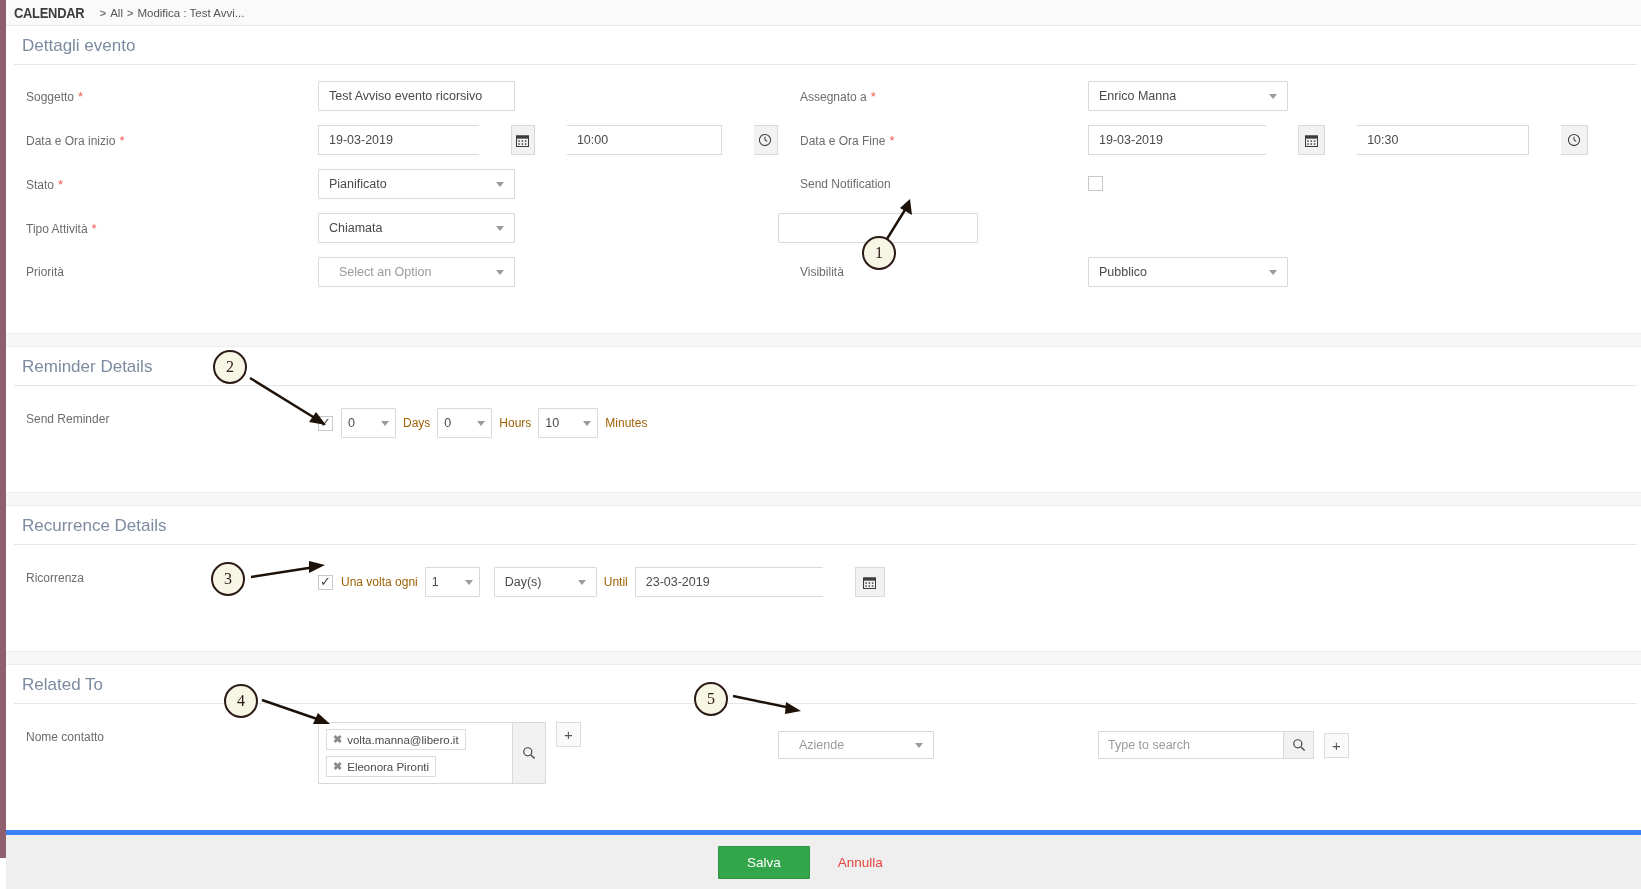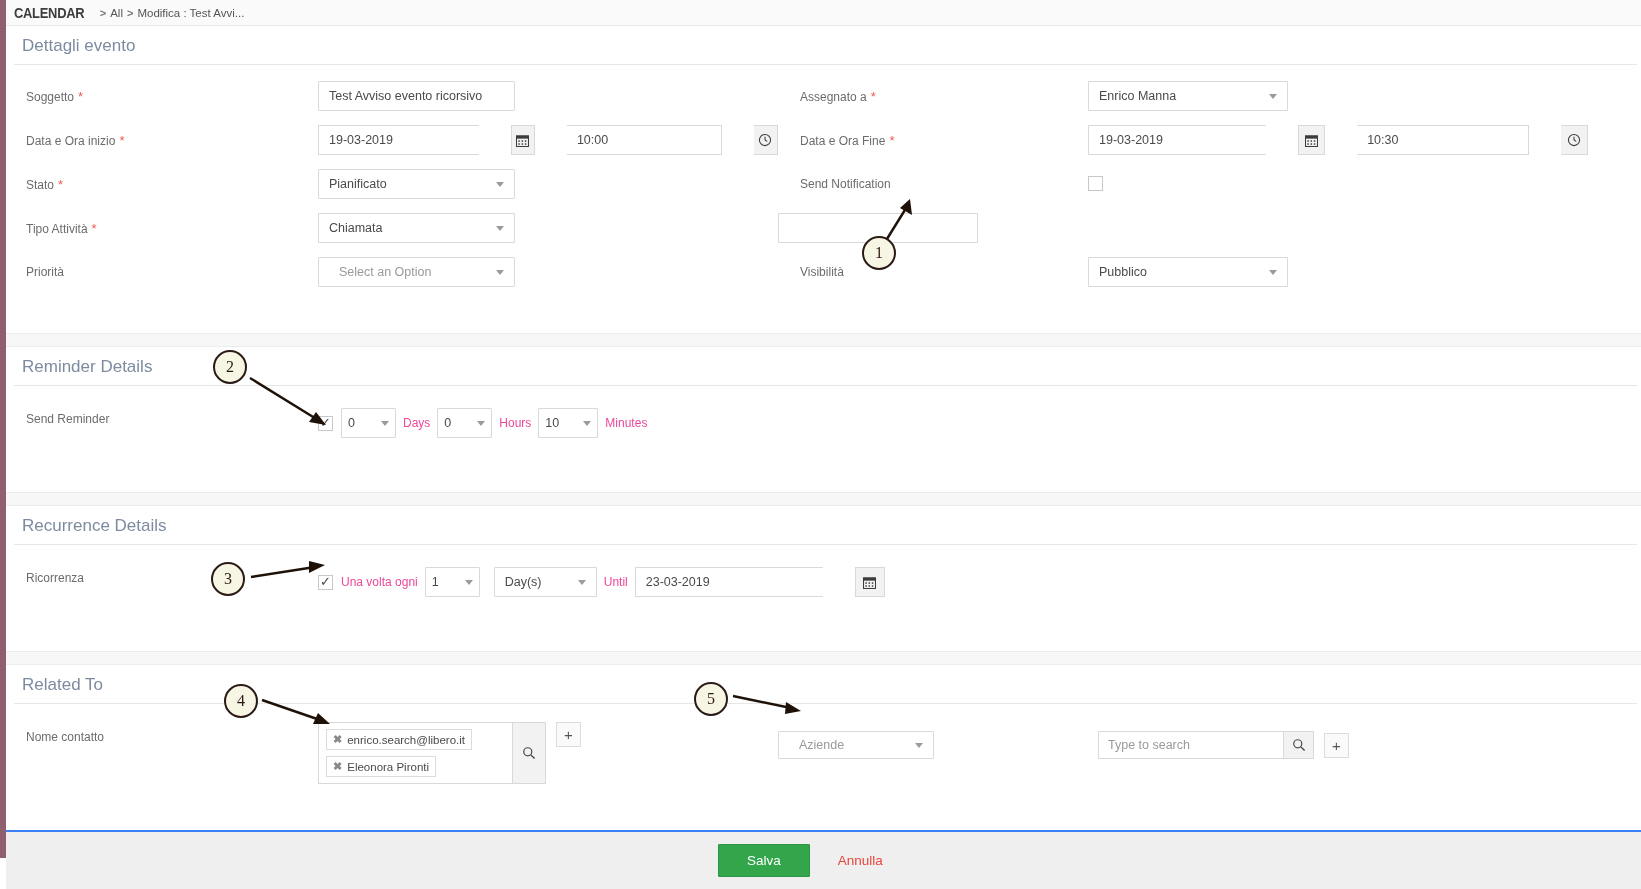--- a/index.html
+++ b/index.html
@@ -159,21 +159,21 @@
     flex: none;
   }
   .cbox .tick {
     font-size: 13px; color: #444; line-height: 1;
     position: relative; top: -1px;
   }
 
   
   .inline { display: flex; align-items: center; gap: 0; }
   .inline .gap-lbl {
-    font-size: 12px; color: #ec4899;
+    font-size: 12px; color: #a16207;
     margin: 0 7px;
   }
 
   
   .token-wrap { display: flex; align-items: stretch; }
   .token-box {
     width: 195px;
     border: 1px solid #d9d9d9;
     background: #fff;
     padding: 6px 6px 6px 7px;
@@ -229,21 +229,21 @@
     display: flex; align-items: center; justify-content: center;
   }
 
   
   .footer {
     position: absolute;
     left: 0; bottom: 0;
     width: 1635px;
     height: 59px;
     background: #efefef;
-    border-top: 2px solid #3b82f6;
+    border-top: 5px solid #3b82f6;
     display: flex;
     align-items: center;
     padding-left: 712px;
   }
   .btn-save {
     background: #33a64c;
     color: #fff;
     border: 1px solid #2d9444;
     font-size: 13.5px;
     padding: 8px 28px;
@@ -505,21 +505,21 @@
     <div class="section-rule"></div>
 
     <div style="padding-top:18px;">
       <div class="row">
         <div class="col-l-label lbl">Nome contatto</div>
         <div style="width:460px;">
           <div class="token-wrap">
             <div class="token-box">
               <span class="token">
                 <span class="x">✖</span>
-                <span>enrico.search@libero.it</span>
+                <span>volta.manna@libero.it</span>
               </span>
               <span class="token">
                 <span class="x">✖</span>
                 <span>Eleonora Pironti</span>
               </span>
             </div>
             <div class="token-srch">
               <svg class="ico-svg" width="14" height="14" viewBox="0 0 16 16">
                 <circle cx="6.6" cy="6.6" r="4.6" fill="none" stroke="#4a4a4a" stroke-width="1.4"></circle>
                 <line x1="10.2" y1="10.2" x2="14.4" y2="14.4" stroke="#4a4a4a" stroke-width="1.6"></line>

